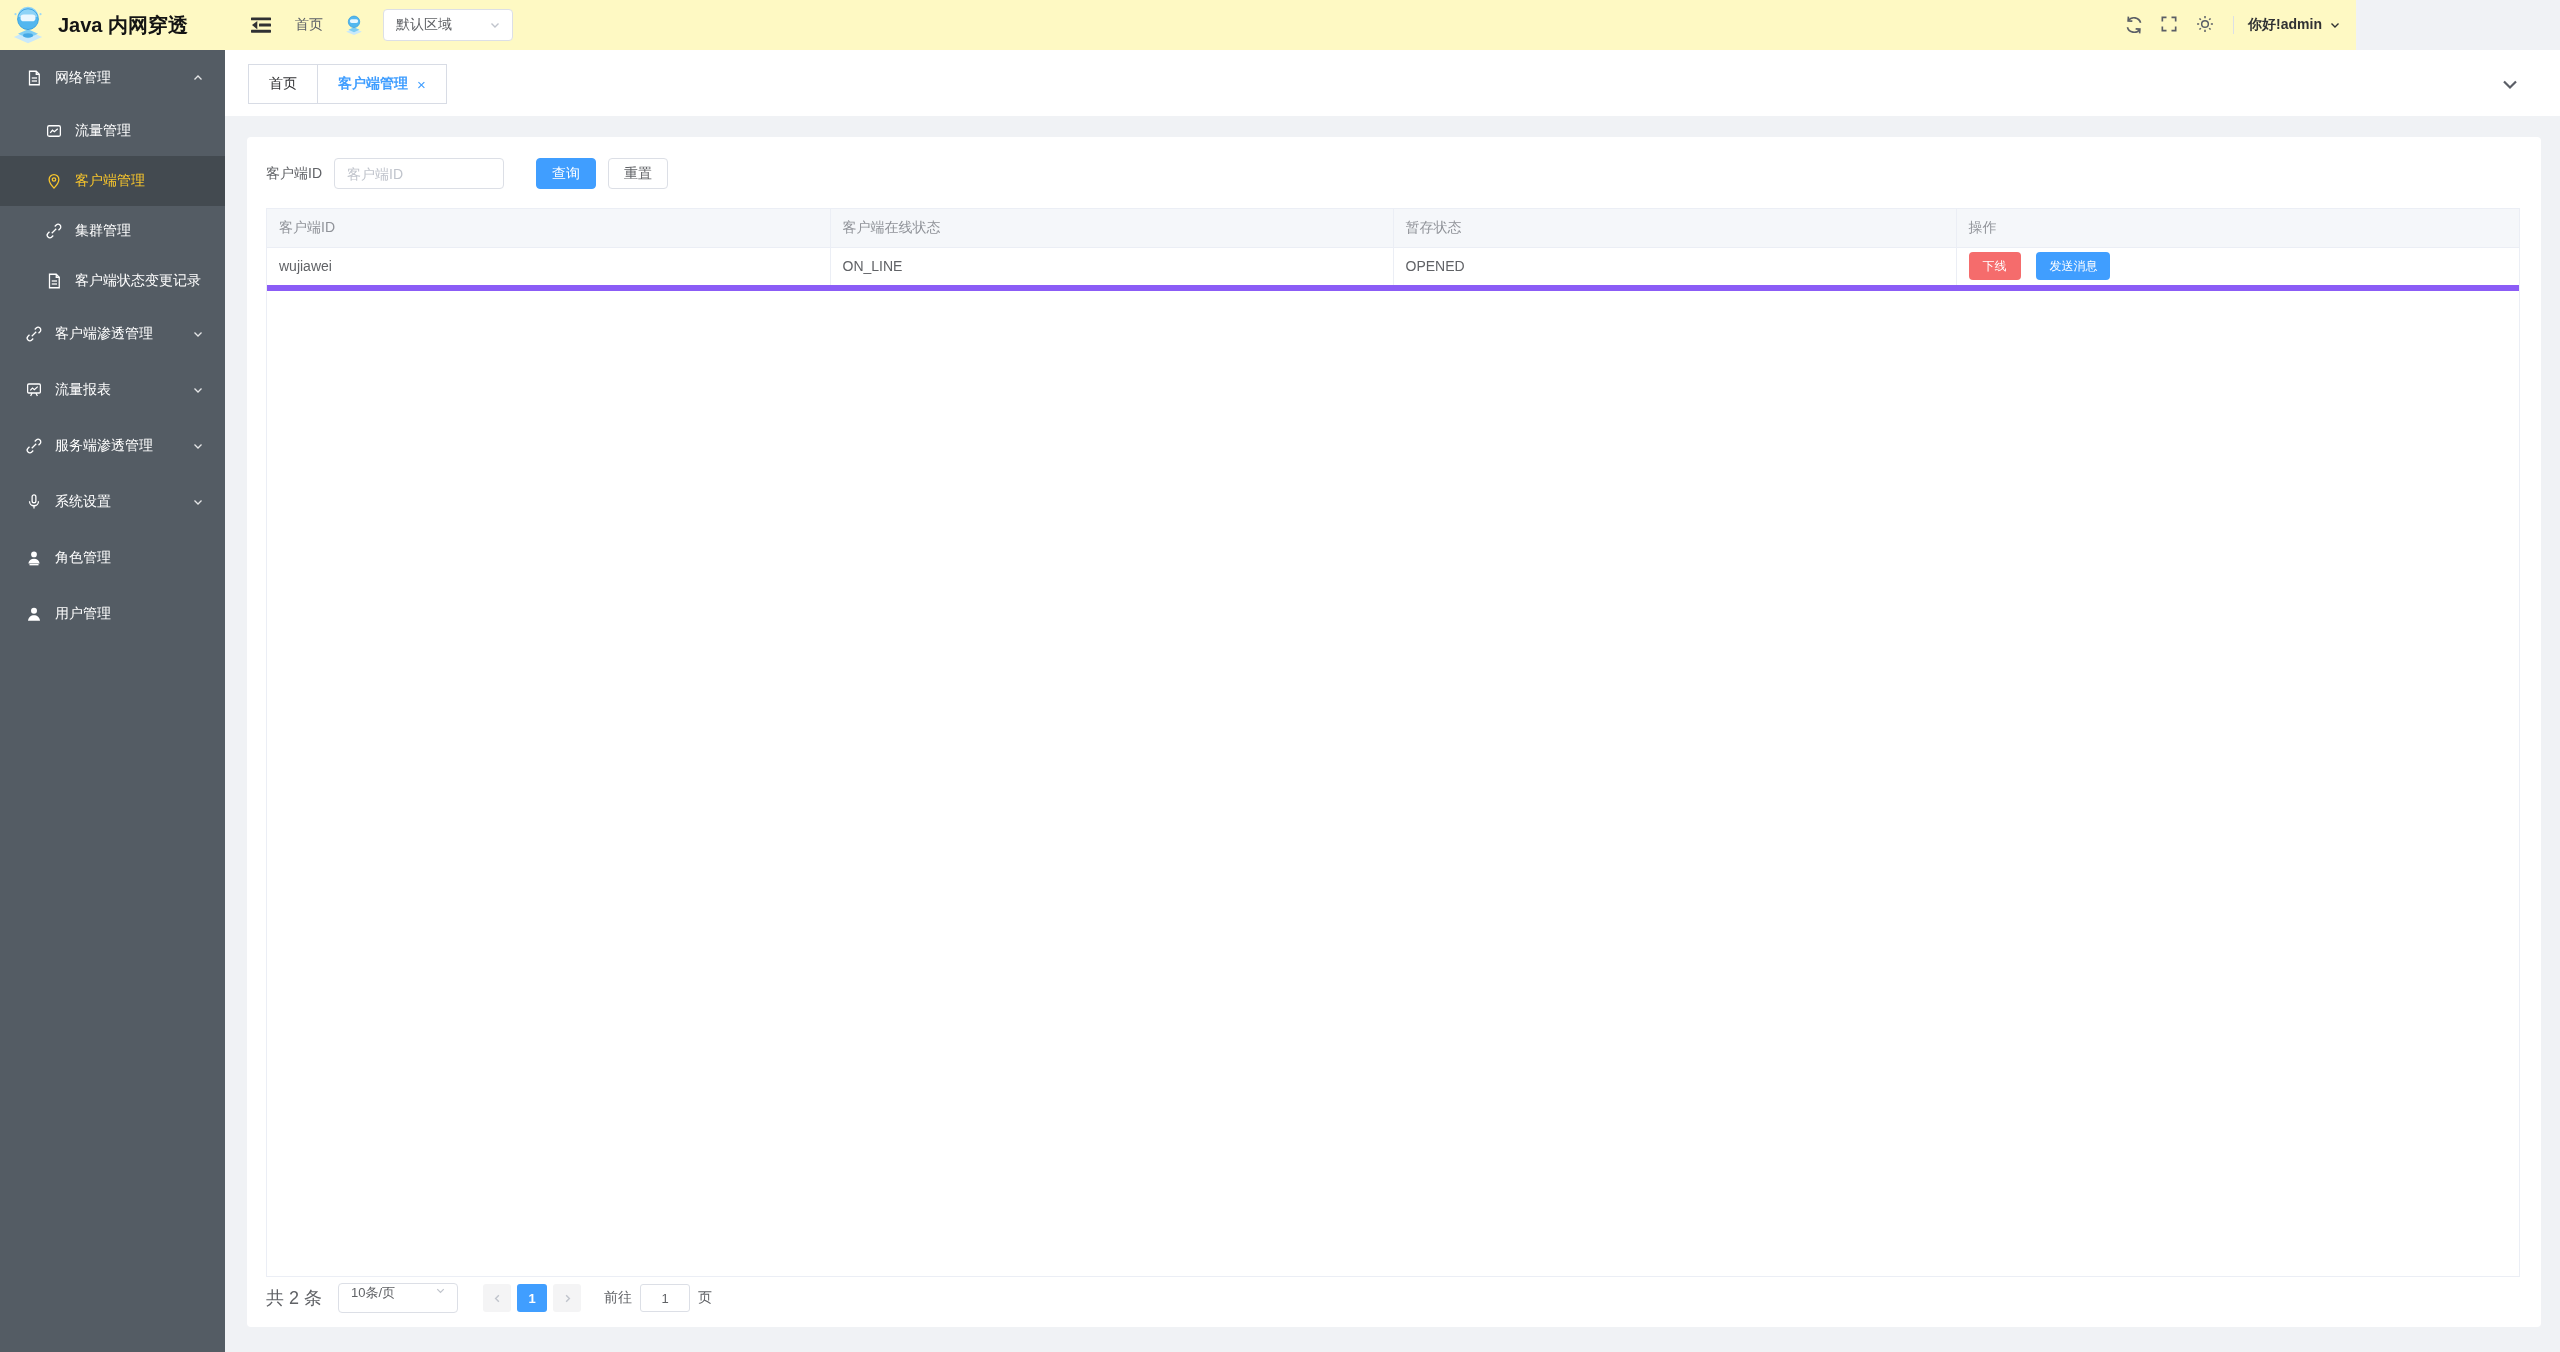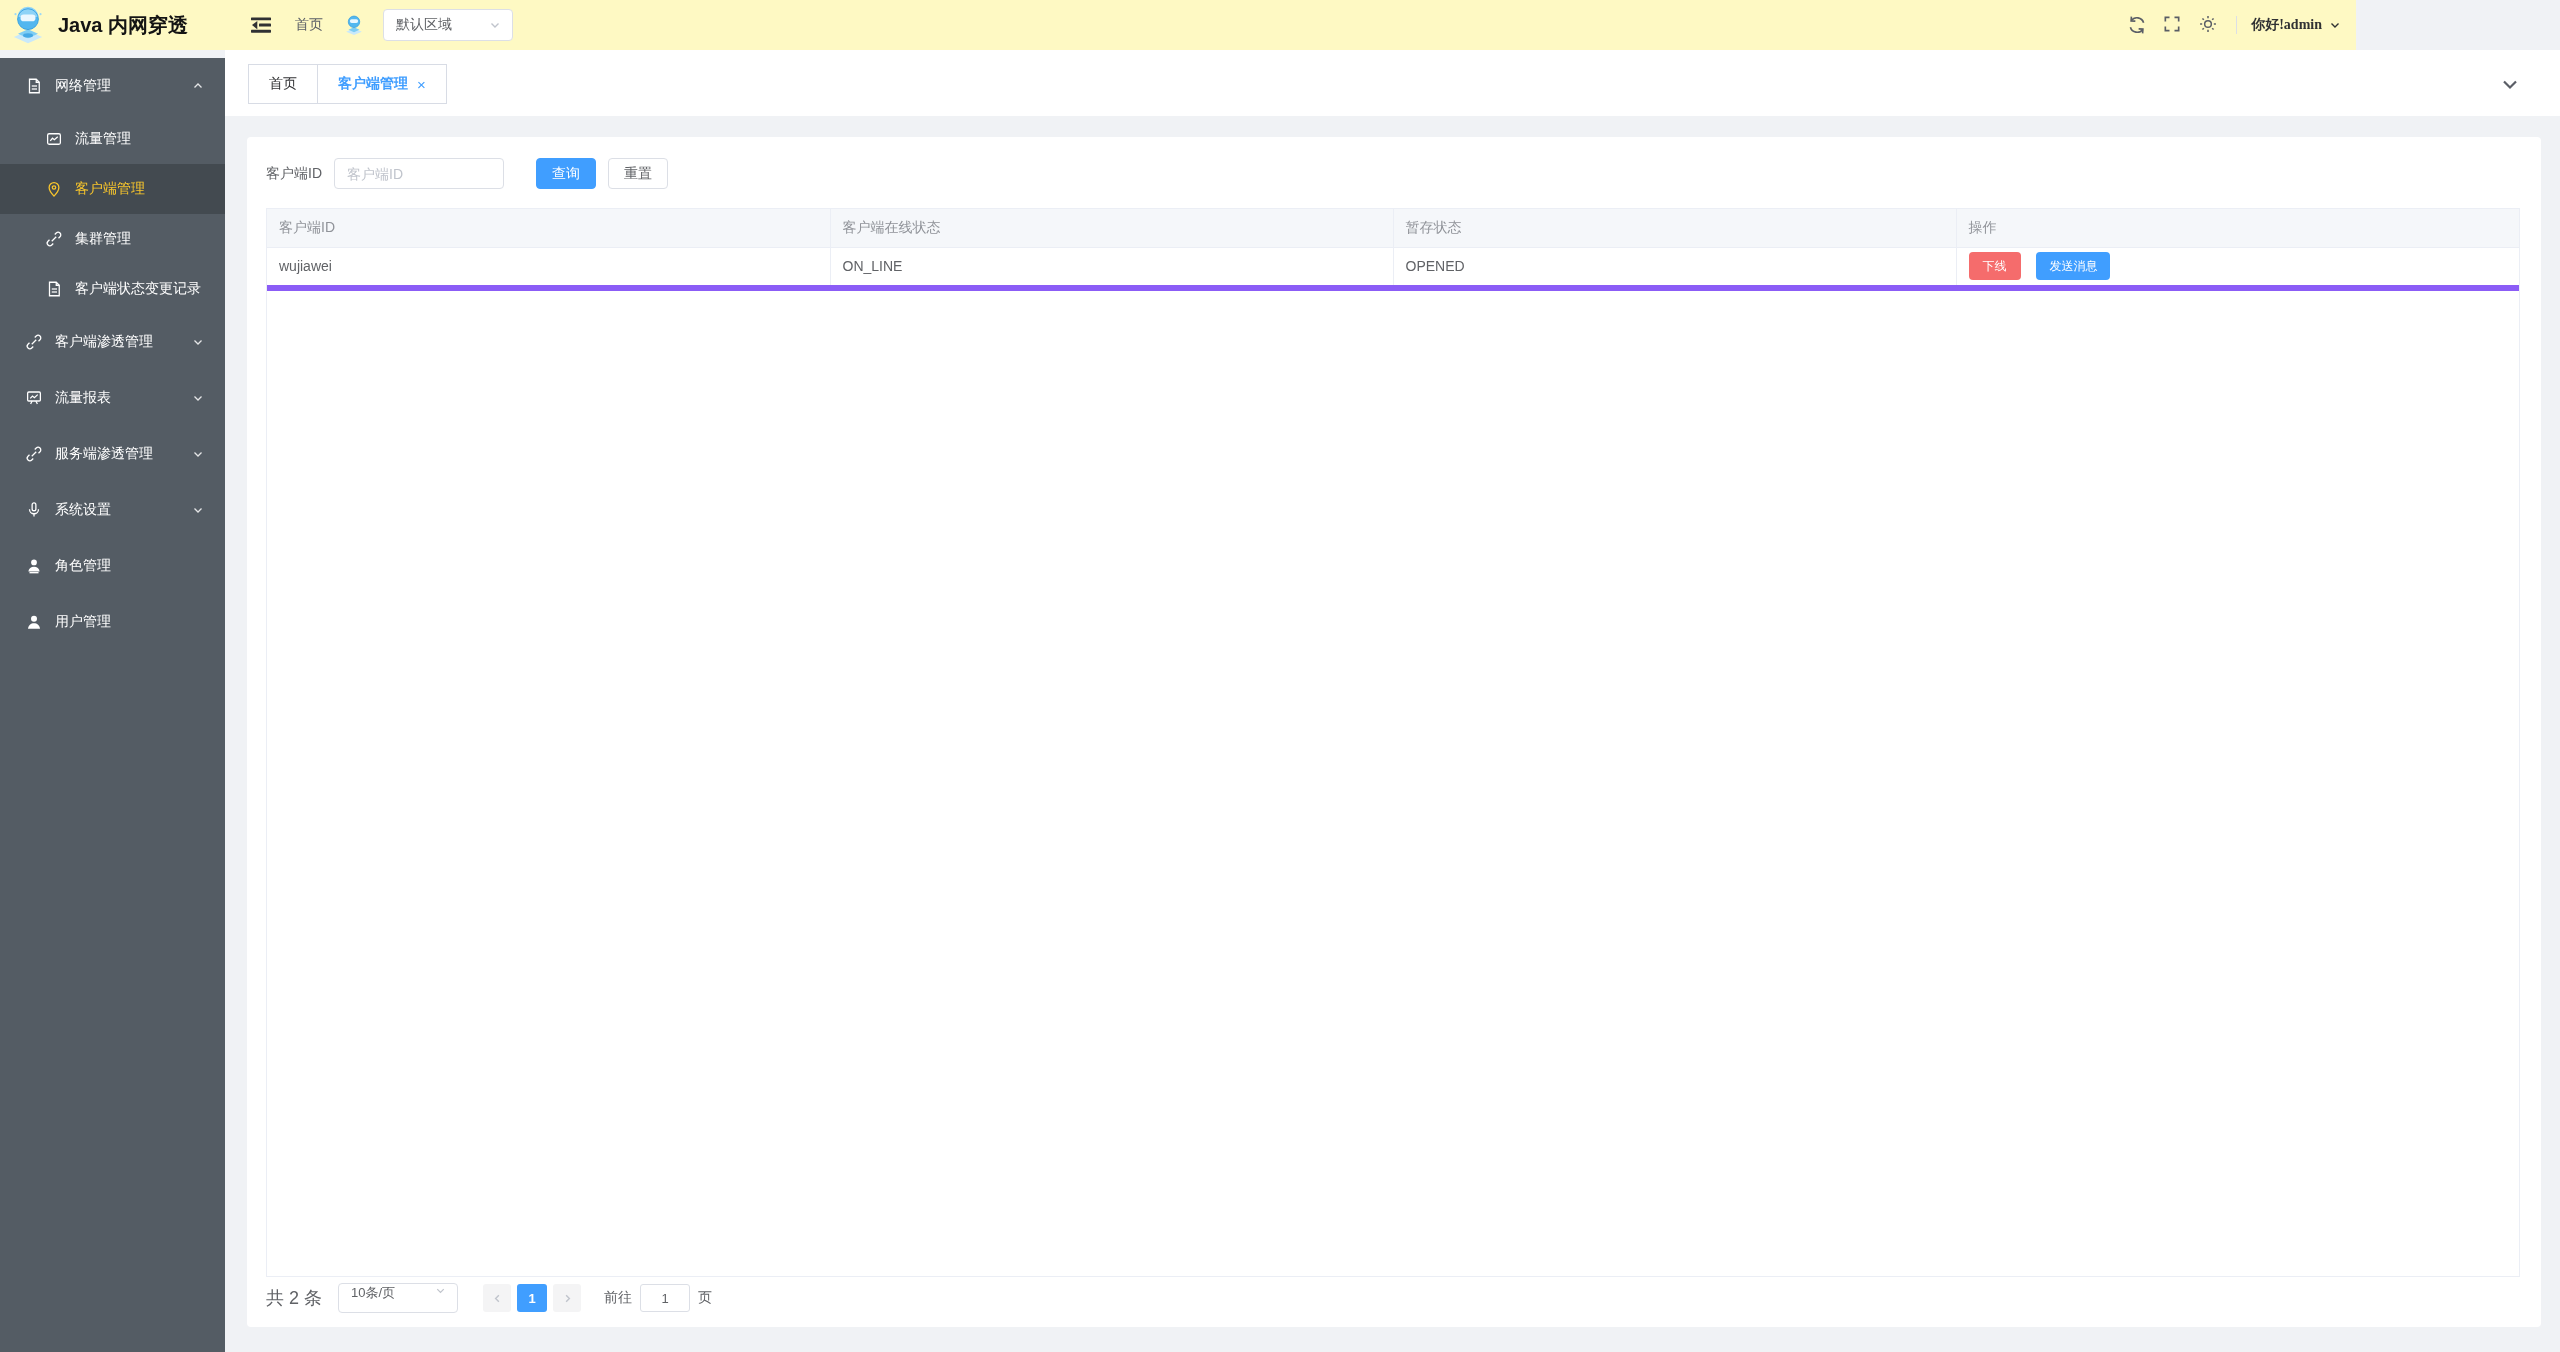--- a/index.html
+++ b/index.html
@@ -25,27 +25,27 @@
   .breadcrumb { margin-left:22px; color:#5a5e66; font-size:14px; }
   .mini-logo { margin-left:20px; }
   .region-select {
     margin-left:18px; width:130px; height:32px; border:1px solid #dcdfe6; border-radius:4px;
     display:flex; align-items:center; justify-content:space-between; padding:0 10px 0 12px;
     color:#606266; background:#fff; cursor:pointer;
   }
   .header-spacer { flex:1; }
   .hdr-icon-btn { width:22px; height:22px; margin-right:14px; color:#5a5e66; cursor:pointer; }
   .hdr-divider { width:1px; height:18px; background:#dcdfe6; margin:0 14px 0 2px; }
-  .user-menu { display:flex; align-items:center; margin-right:14px; cursor:pointer;font-family:Liberation Serif, serif; }
+  .user-menu { display:flex; align-items:center; margin-right:14px; cursor:pointer; }
   .greeting { font-size:14px; font-weight:bold; color:#303133; }
   .user-chevron { margin-left:6px; color:#303133; }
 
   
   .sidebar {
-    position:absolute; top:58px; left:0; bottom:0; width:225px;
+    position:absolute; top:50px; left:0; bottom:0; width:225px;
     background:#545c64; z-index:20;
   }
   .side-item {
     height:56px; display:flex; align-items:center; padding-left:25px;
     color:#ffffff; font-size:14px; cursor:pointer; position:relative; white-space:nowrap;
   }
   .side-item.sub { height:50px; padding-left:45px; }
   .side-item.active { background:#434a50; color:#f9c62c; }
   .side-icon { margin-right:12px; flex:0 0 auto; color:inherit; }
   .side-chevron { position:absolute; right:20px; color:#ffffff; opacity:.85; }

